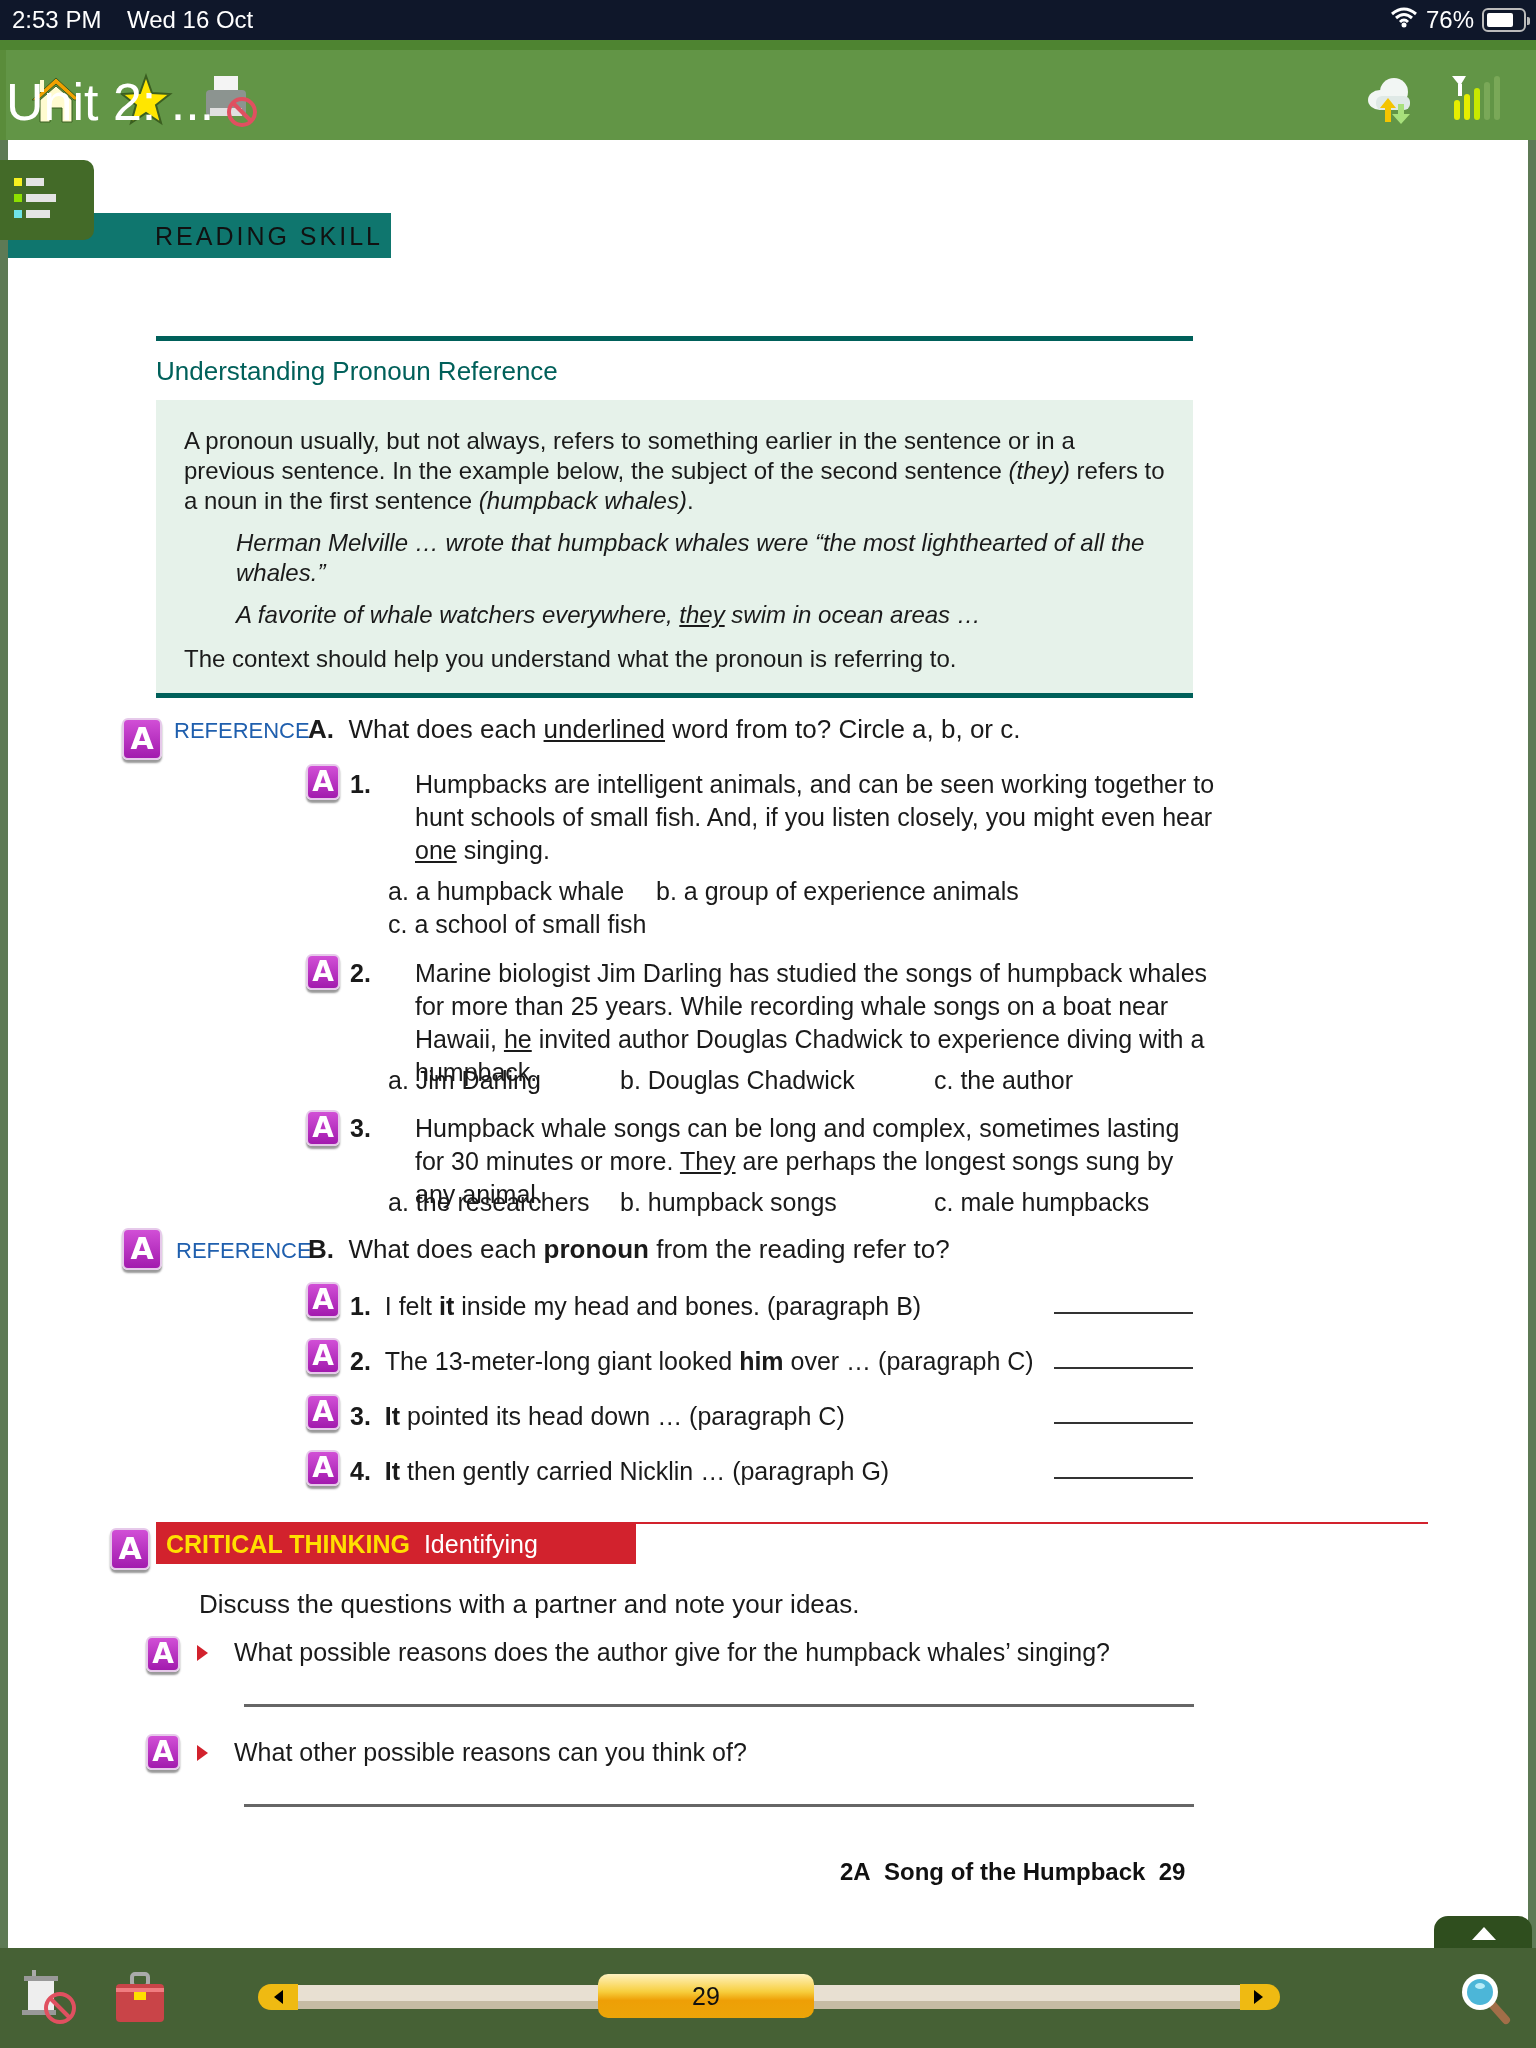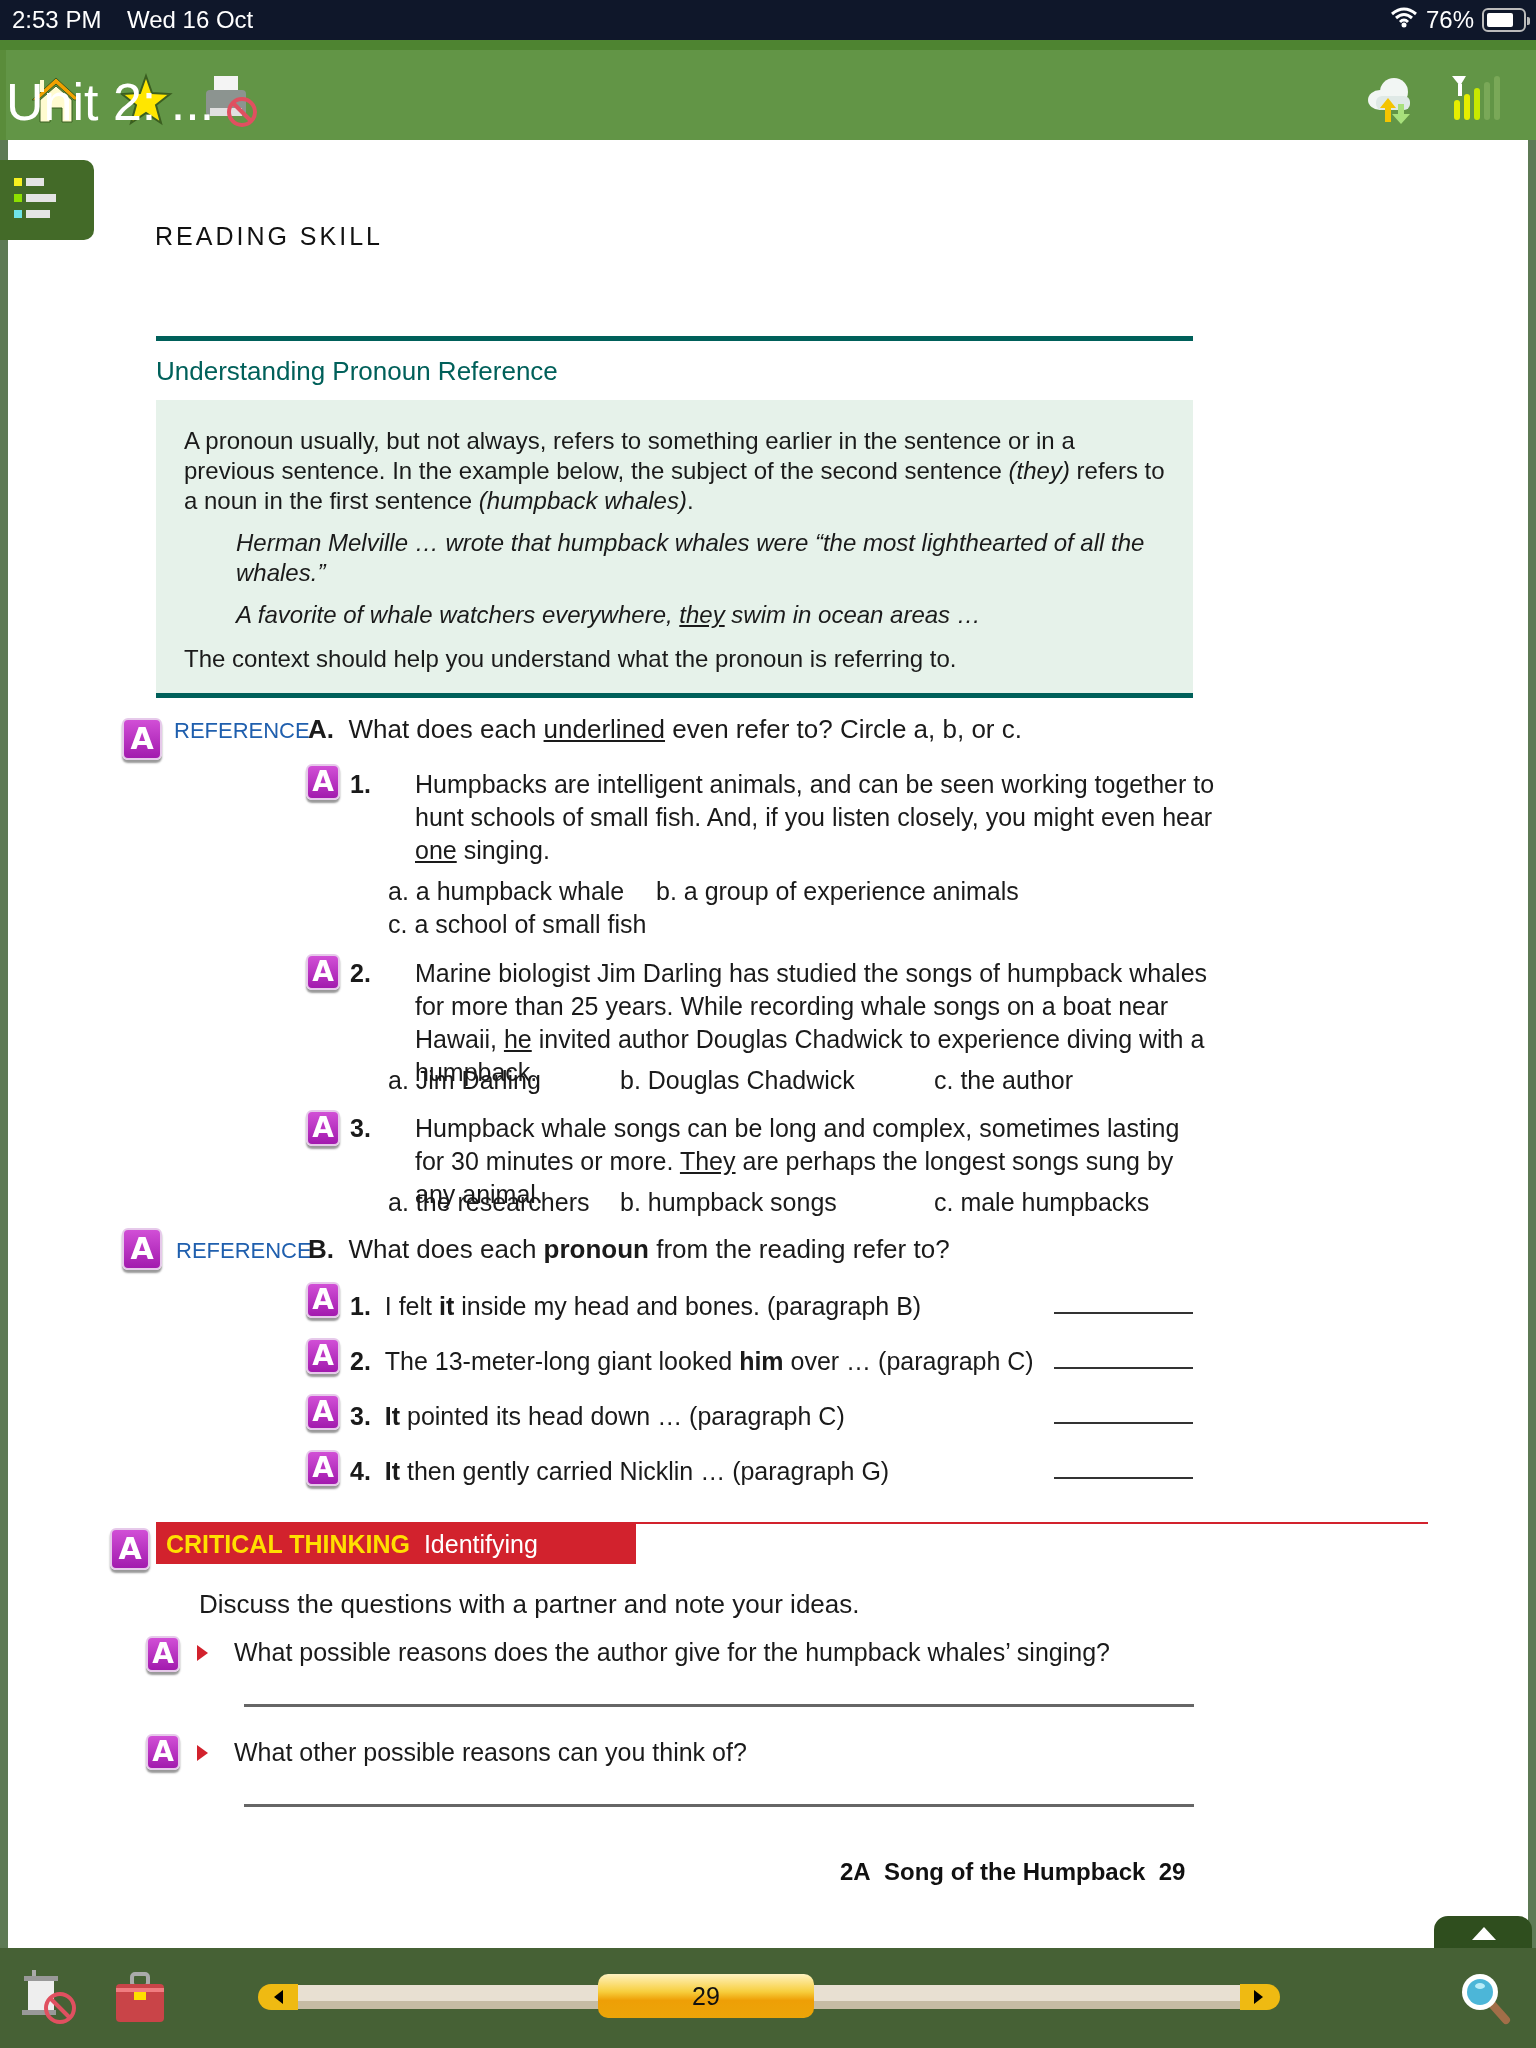--- a/index.html
+++ b/index.html
@@ -24,21 +24,21 @@
   
   .page { position: absolute; top: 140px; left: 8px; width: 1520px; height: 1808px; background: #fff; }
   .side-rail { position: absolute; top: 140px; left: 0; width: 8px; height: 1808px; background: #5e7a55; }
   .side-rail-r { position: absolute; top: 140px; right: 0; width: 8px; height: 1808px; background: #5e7a55; }
 
   .toc-btn { position: absolute; left: 0; top: 160px; width: 94px; height: 80px; background: #436a28; border-radius: 0 10px 10px 0; cursor: pointer; z-index: 3; }
   .toc-btn .row { position: absolute; left: 14px; height: 8px; display: flex; gap: 4px; }
   .toc-btn .sq { width: 8px; height: 8px; }
   .toc-btn .bar { height: 8px; background: #e4e4e4; }
 
-  .reading-skill { position: absolute; left: 8px; top: 213px; width: 383px; height: 45px; background: #ffffff; }
+  .reading-skill { position: absolute; left: 8px; top: 213px; width: 383px; height: 45px; background: #0f766e; }
   .reading-skill span { position: absolute; left: 147px; top: 9px; font-size: 25px; letter-spacing: 3px; color: #111; }
 
   .content { position: absolute; left: 0; top: 0; width: 1536px; height: 2048px; color: #1a1a1a; }
   .teal-rule { position: absolute; left: 156px; top: 336px; width: 1037px; height: 5px; background: #00605a; }
   .section-title { position: absolute; left: 156px; top: 356px; font-size: 26px; color: #00605a; }
   .info-box { position: absolute; left: 156px; top: 400px; width: 1037px; height: 298px; background: #e6f2ea; border-bottom: 5px solid #00605a; font-size: 24px; line-height: 30px; }
   .info-box p { position: absolute; left: 28px; right: 24px; }
   .info-box .ex { left: 80px; font-style: italic; }
   .u { text-decoration: underline; }
   i { font-style: italic; }
@@ -176,21 +176,21 @@
 
   <div class="info-box">
     <p style="top:26px"><span>A pronoun usually, but not always, refers to something earlier in the sentence or in a previous sentence. In the example below, the subject of the second sentence </span><i>(they)</i><span> refers to a noun in the first sentence </span><i>(humpback whales)</i><span>.</span></p>
     <p class="ex" style="top:200px"><span>A favorite of whale watchers everywhere, </span><span class="u">they</span><span> swim in ocean areas …</span></p>
     <p class="ex" style="top:128px; right:30px">Herman Melville … wrote that humpback whales were “the most lighthearted of all the whales.”</p>
     <p style="top:244px">The context should help you understand what the pronoun is referring to.</p>
   </div>
 
   <div class="a-icon big" style="left:122px; top:718px">A</div>
   <div class="ref-label" style="left:174px; top:718px">REFERENCE</div>
-  <div class="q-head" style="left:308px; top:714px"><b>A.</b>&nbsp;&nbsp;<span>What does each </span><span class="u">underlined</span><span> even refer to? Circle a, b, or c.</span></div>
+  <div class="q-head" style="left:308px; top:714px"><b>A.</b>&nbsp;&nbsp;<span>What does each </span><span class="u">underlined</span><span> word from to? Circle a, b, or c.</span></div>
 
   <div class="a-icon" style="left:306px; top:764px">A</div>
   <div class="item" style="left:350px; top:768px; width:850px">
     <span class="num">1.</span>
     <span class="txt"><span>Humpbacks are intelligent animals, and can be seen working together to hunt schools of small fish. And, if you listen closely, you might even hear </span><span class="u">one</span><span> singing.</span></span>
   </div>
   <div class="opt" style="left:388px; top:877px">a. a humpback whale</div>
   <div class="opt" style="left:656px; top:877px">b. a group of experience animals</div>
   <div class="opt" style="left:388px; top:910px">c. a school of small fish</div>
 

